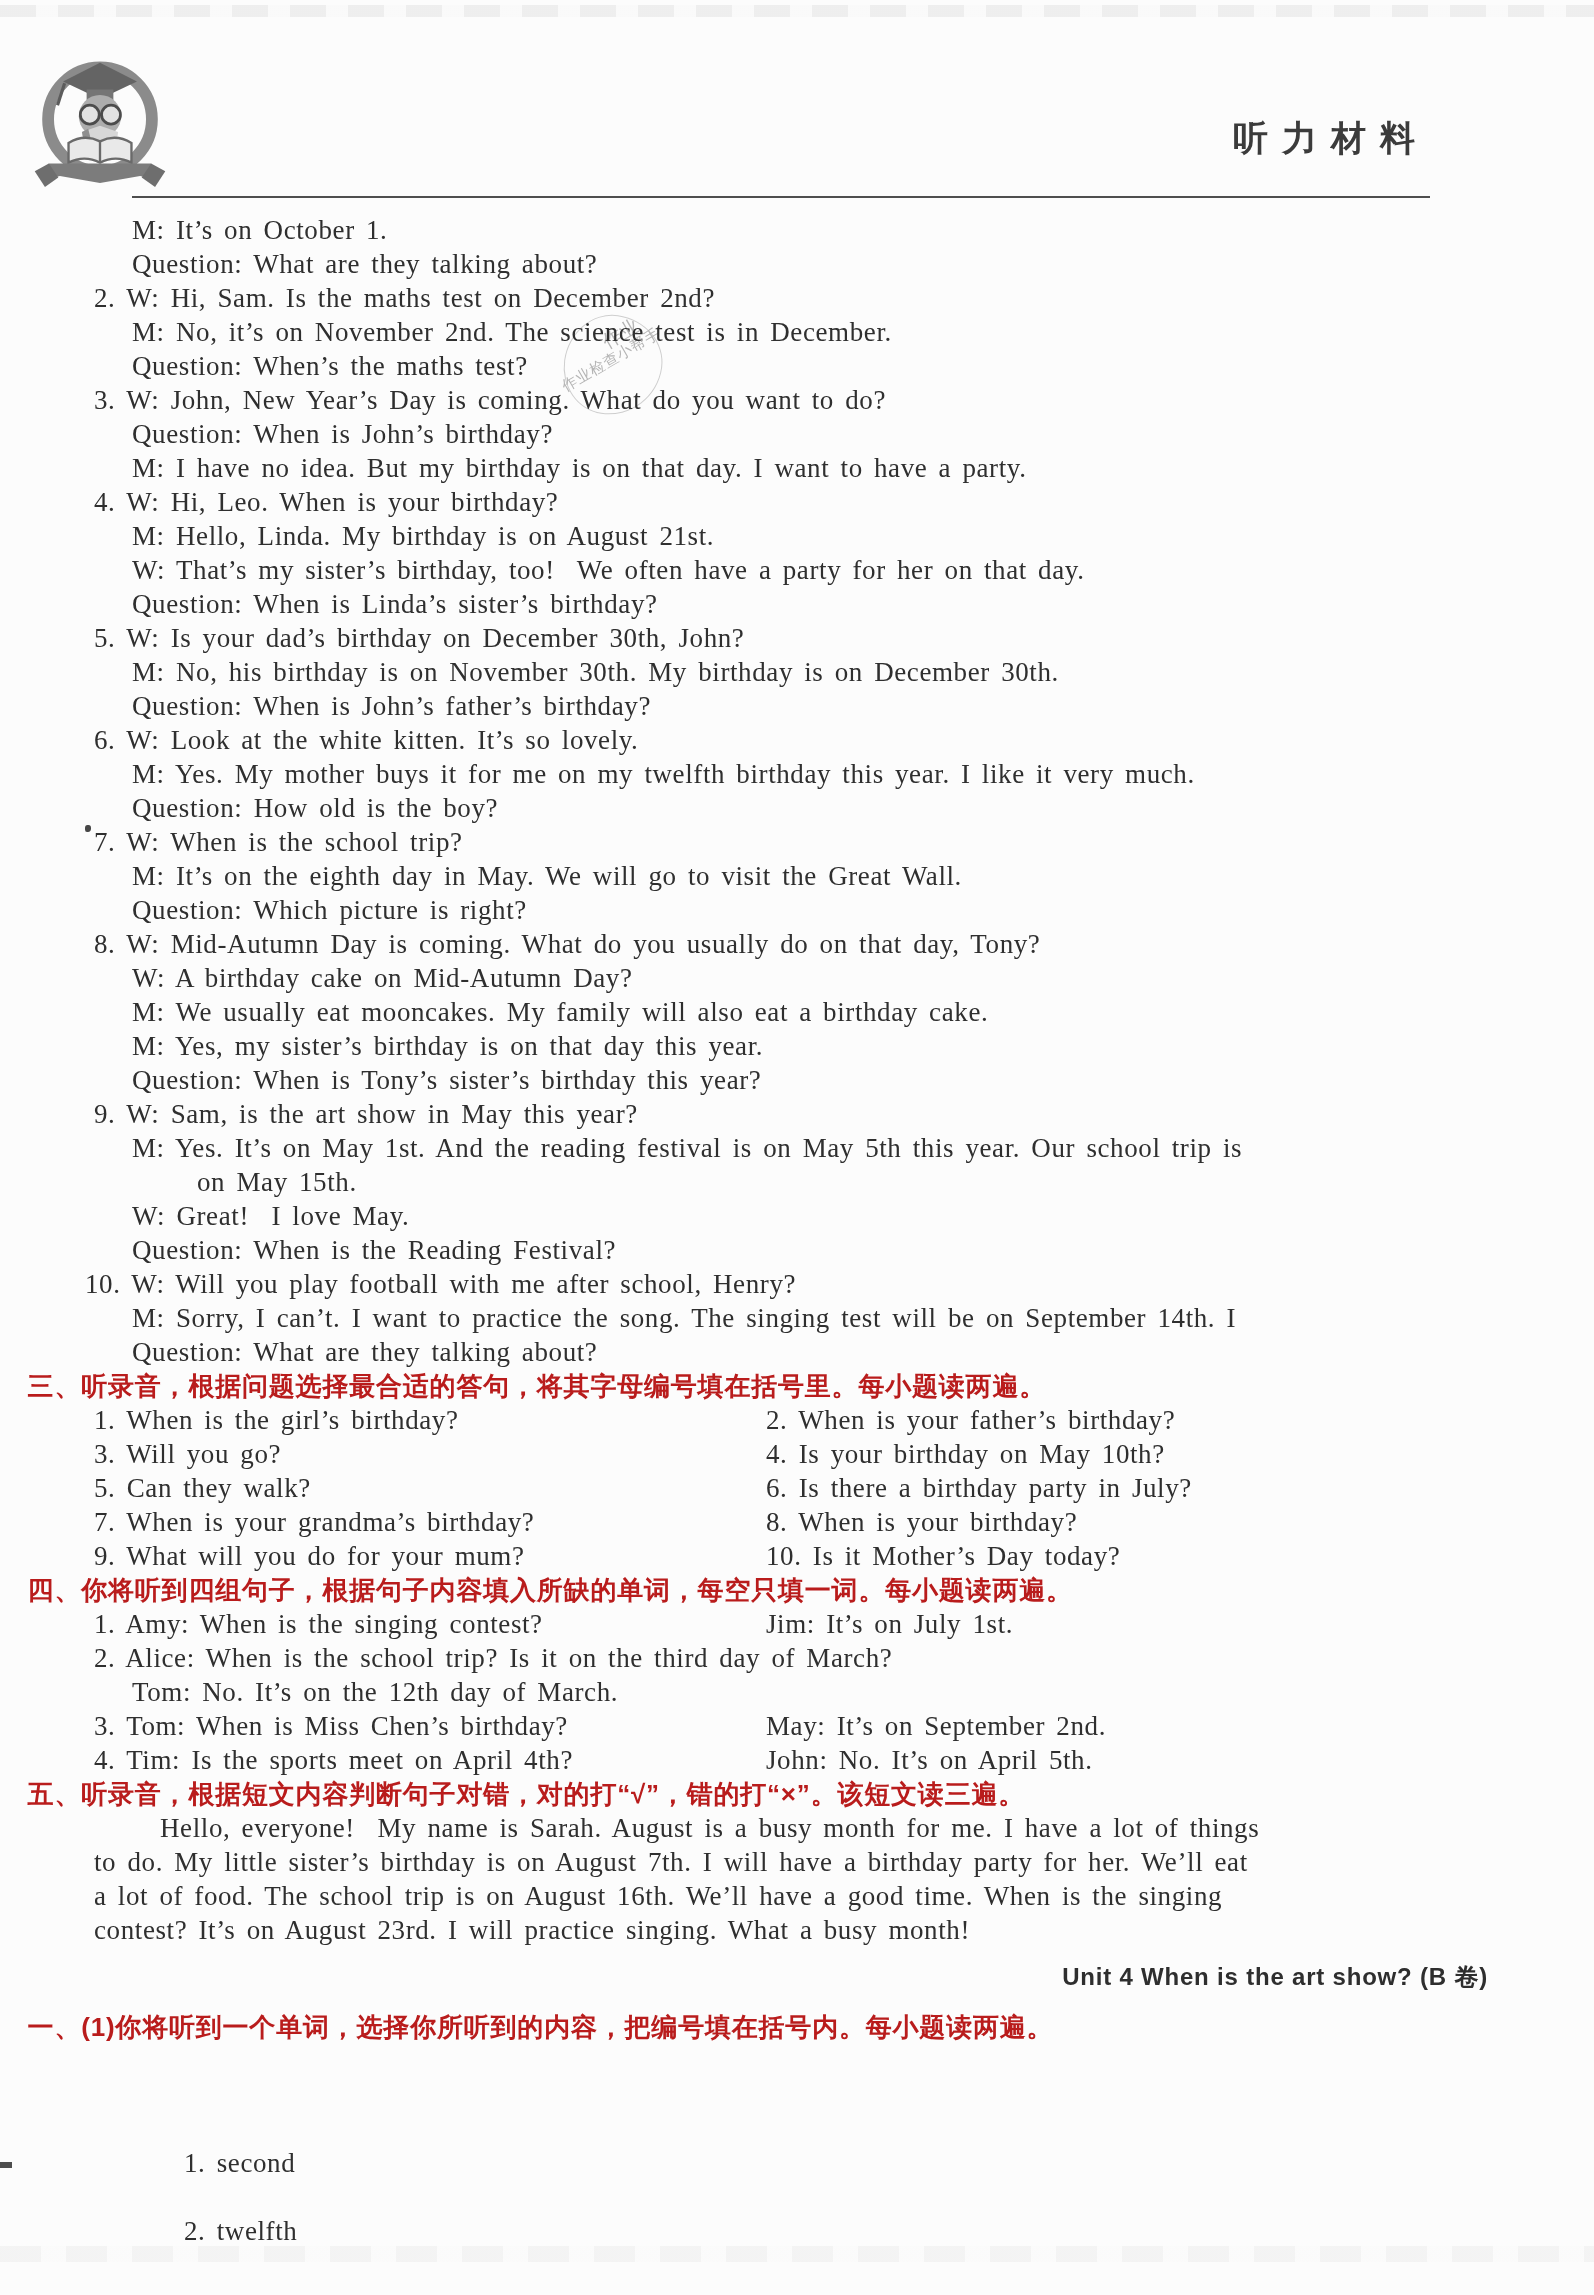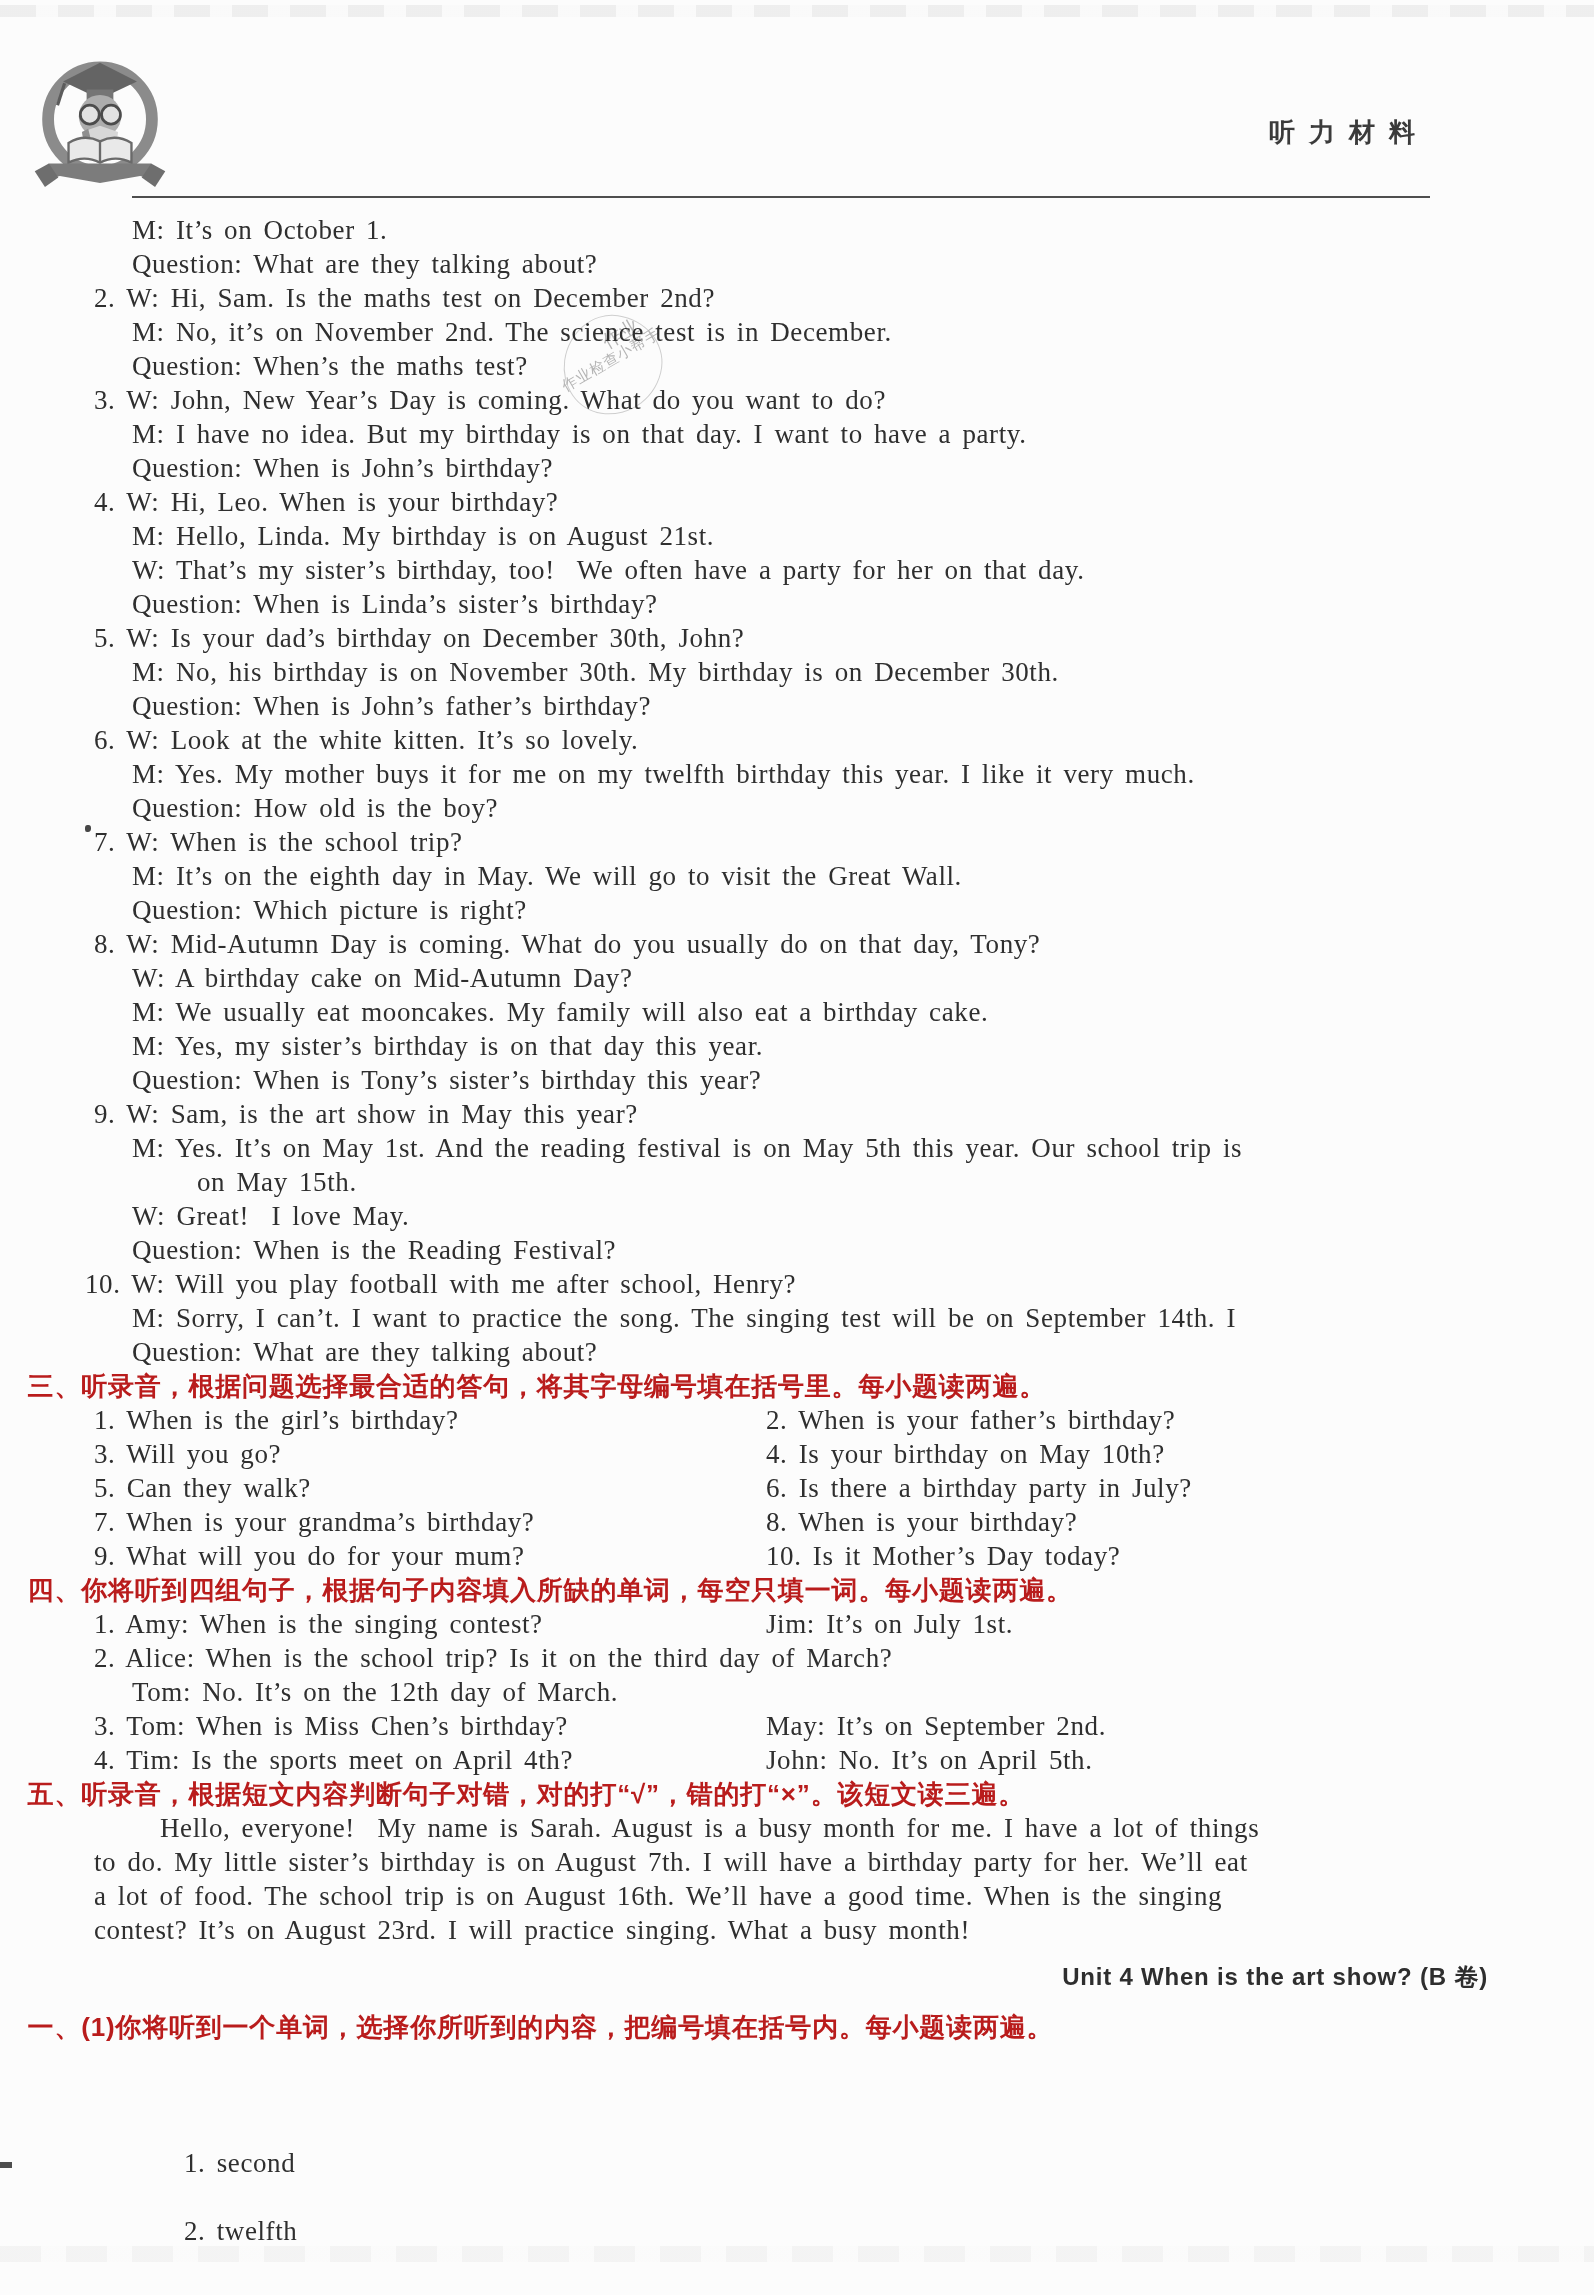--- a/index.html
+++ b/index.html
@@ -22,21 +22,21 @@
     background:repeating-linear-gradient(90deg,#e9e9e9 0 41px,#f9f9f9 41px 66px);
   }
   .scan-dash{position:absolute;left:0;top:2162px;width:11.8px;height:5.5px;background:#4d4d4d;}
   .stray-dot{position:absolute;left:85px;top:825px;width:5.5px;height:7px;background:#474747;border-radius:50% 50% 60% 40%;}
 
   
   .logo{position:absolute;left:33px;top:47px;}
   .page-label{
     position:absolute;top:115px;right:166px;
     font-family:"Liberation Sans","DejaVu Sans",sans-serif;
-    font-weight:bold;font-size:26px;letter-spacing:14px;color:#3b3b3b;
+    font-weight:bold;font-size:35px;letter-spacing:14px;color:#3b3b3b;
     white-space:pre;
   }
   .header-rule{position:absolute;left:132px;right:165px;top:196px;height:2.4px;background:#4e4e4e;}
 
   
   .stamp{
     position:absolute;left:564px;top:315px;width:96px;height:98px;
     border:1.6px solid rgba(148,148,148,.55);
     border-radius:48% 52% 55% 45%/52% 46% 54% 48%;
     transform:rotate(8deg);
@@ -129,23 +129,23 @@
         <div class="row" data-k="sp"><span class="l">Question: What are they talking about?</span></div>
 
         <div class="row" data-k="num"><span class="l">2. W: Hi, Sam. Is the maths test on December 2nd?</span></div>
 
         <div class="row" data-k="sp"><span class="l">M: No, it’s on November 2nd. The science test is in December.</span></div>
 
         <div class="row" data-k="sp"><span class="l">Question: When’s the maths test?</span></div>
 
         <div class="row" data-k="num"><span class="l">3. W: John, New Year’s Day is coming. What do you want to do?</span></div>
 
+        <div class="row" data-k="sp"><span class="l">Question: When is John’s birthday?</span></div>
+
         <div class="row" data-k="sp"><span class="l">M: I have no idea. But my birthday is on that day. I want to have a party.</span></div>
-
-        <div class="row" data-k="sp"><span class="l">Question: When is John’s birthday?</span></div>
 
         <div class="row" data-k="num"><span class="l">4. W: Hi, Leo. When is your birthday?</span></div>
 
         <div class="row" data-k="sp"><span class="l">M: Hello, Linda. My birthday is on August 21st.</span></div>
 
         <div class="row" data-k="sp"><span class="l">W: That’s my sister’s birthday, too!  We often have a party for her on that day.</span></div>
 
         <div class="row" data-k="sp"><span class="l">Question: When is Linda’s sister’s birthday?</span></div>
 
         <div class="row" data-k="num"><span class="l">5. W: Is your dad’s birthday on December 30th, John?</span></div>

